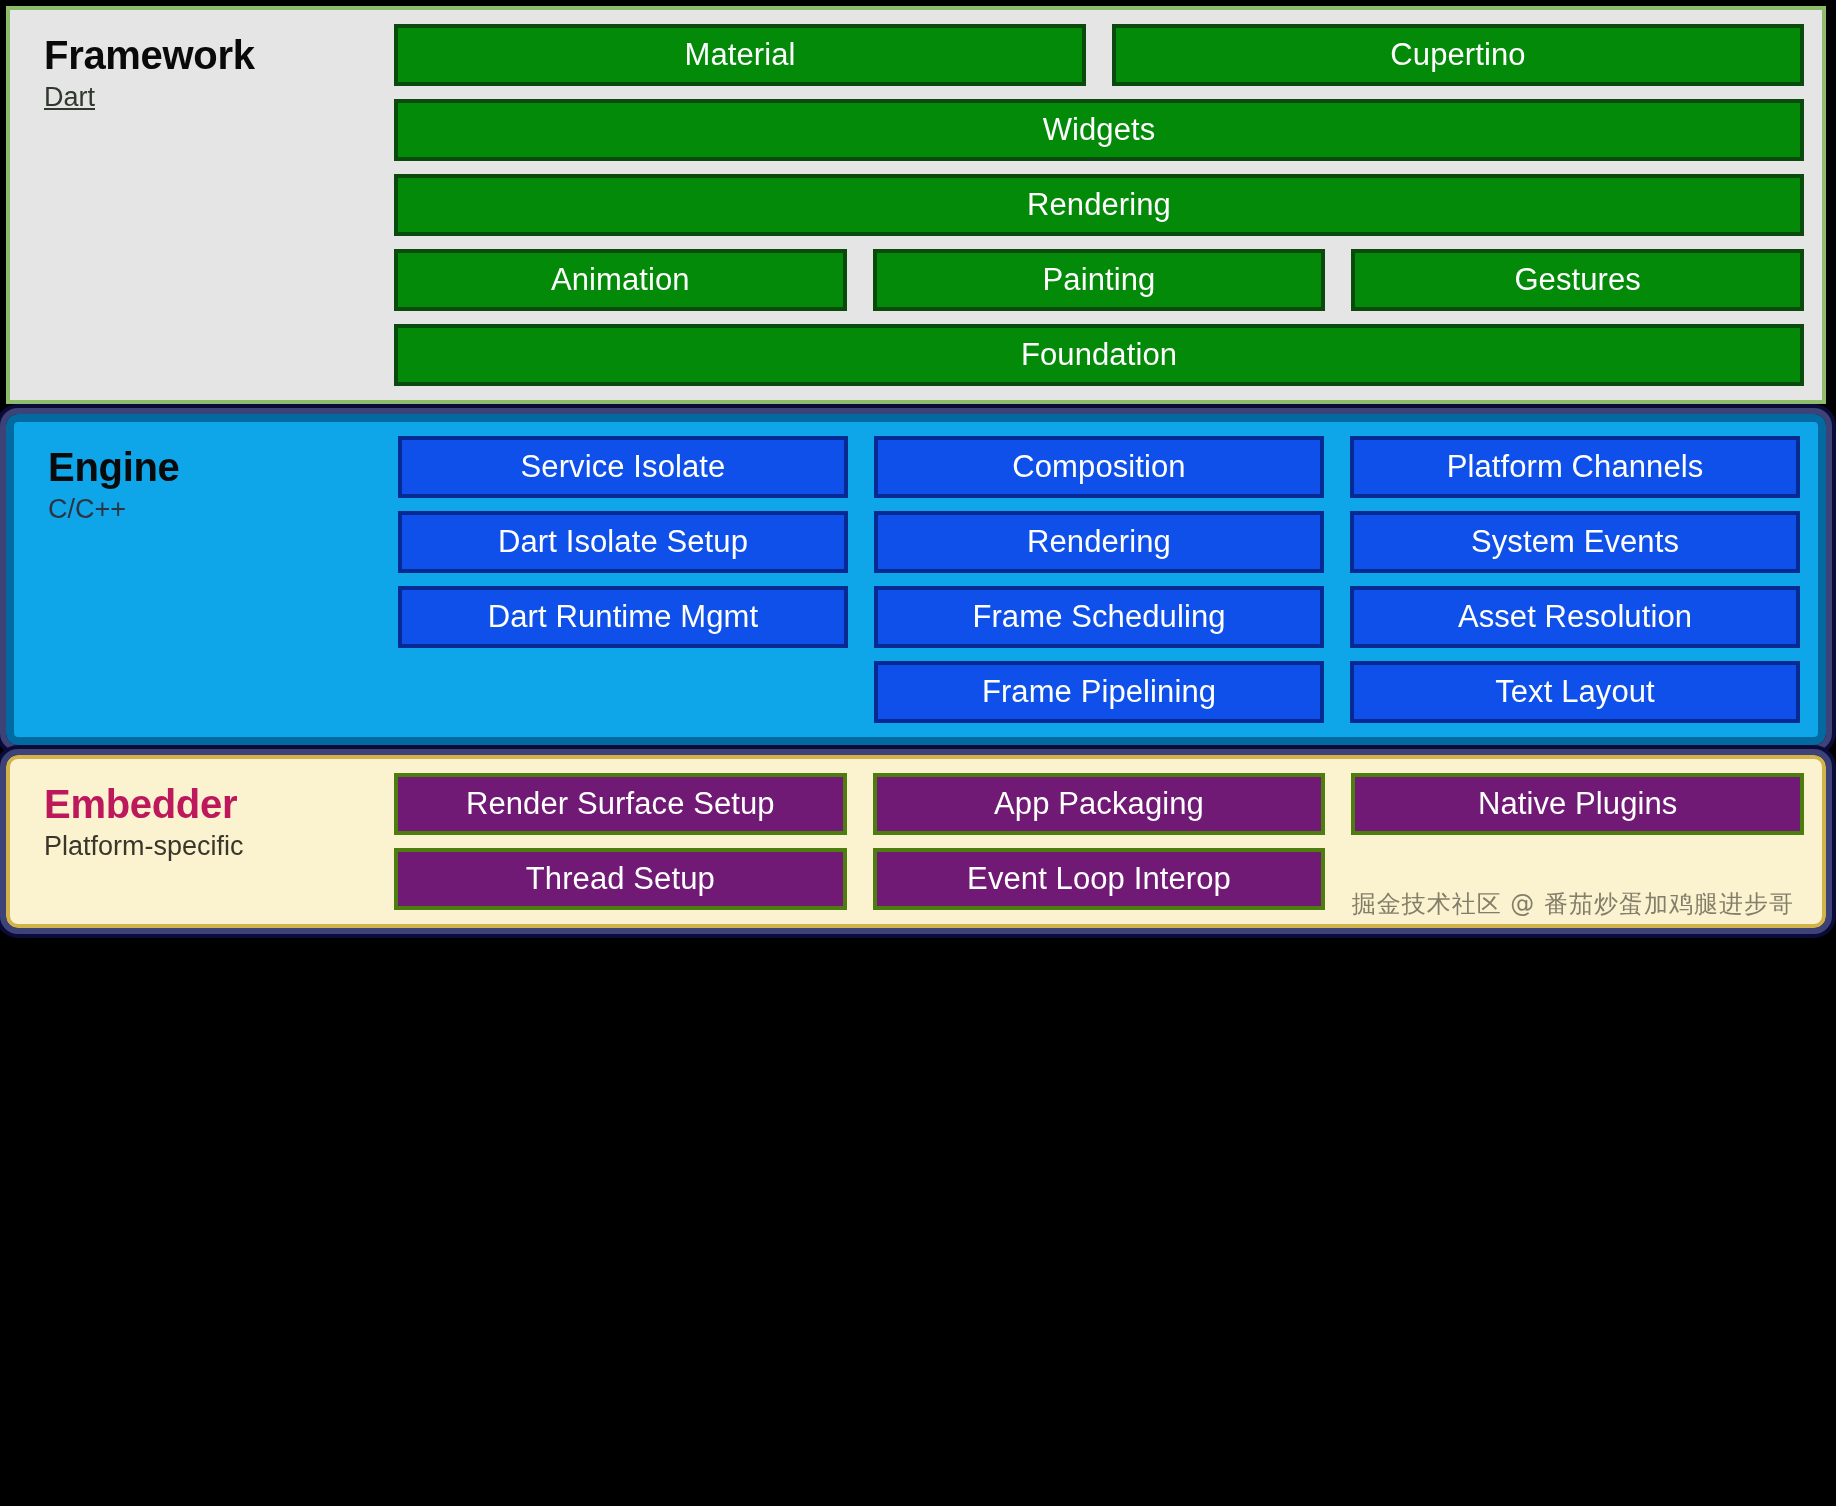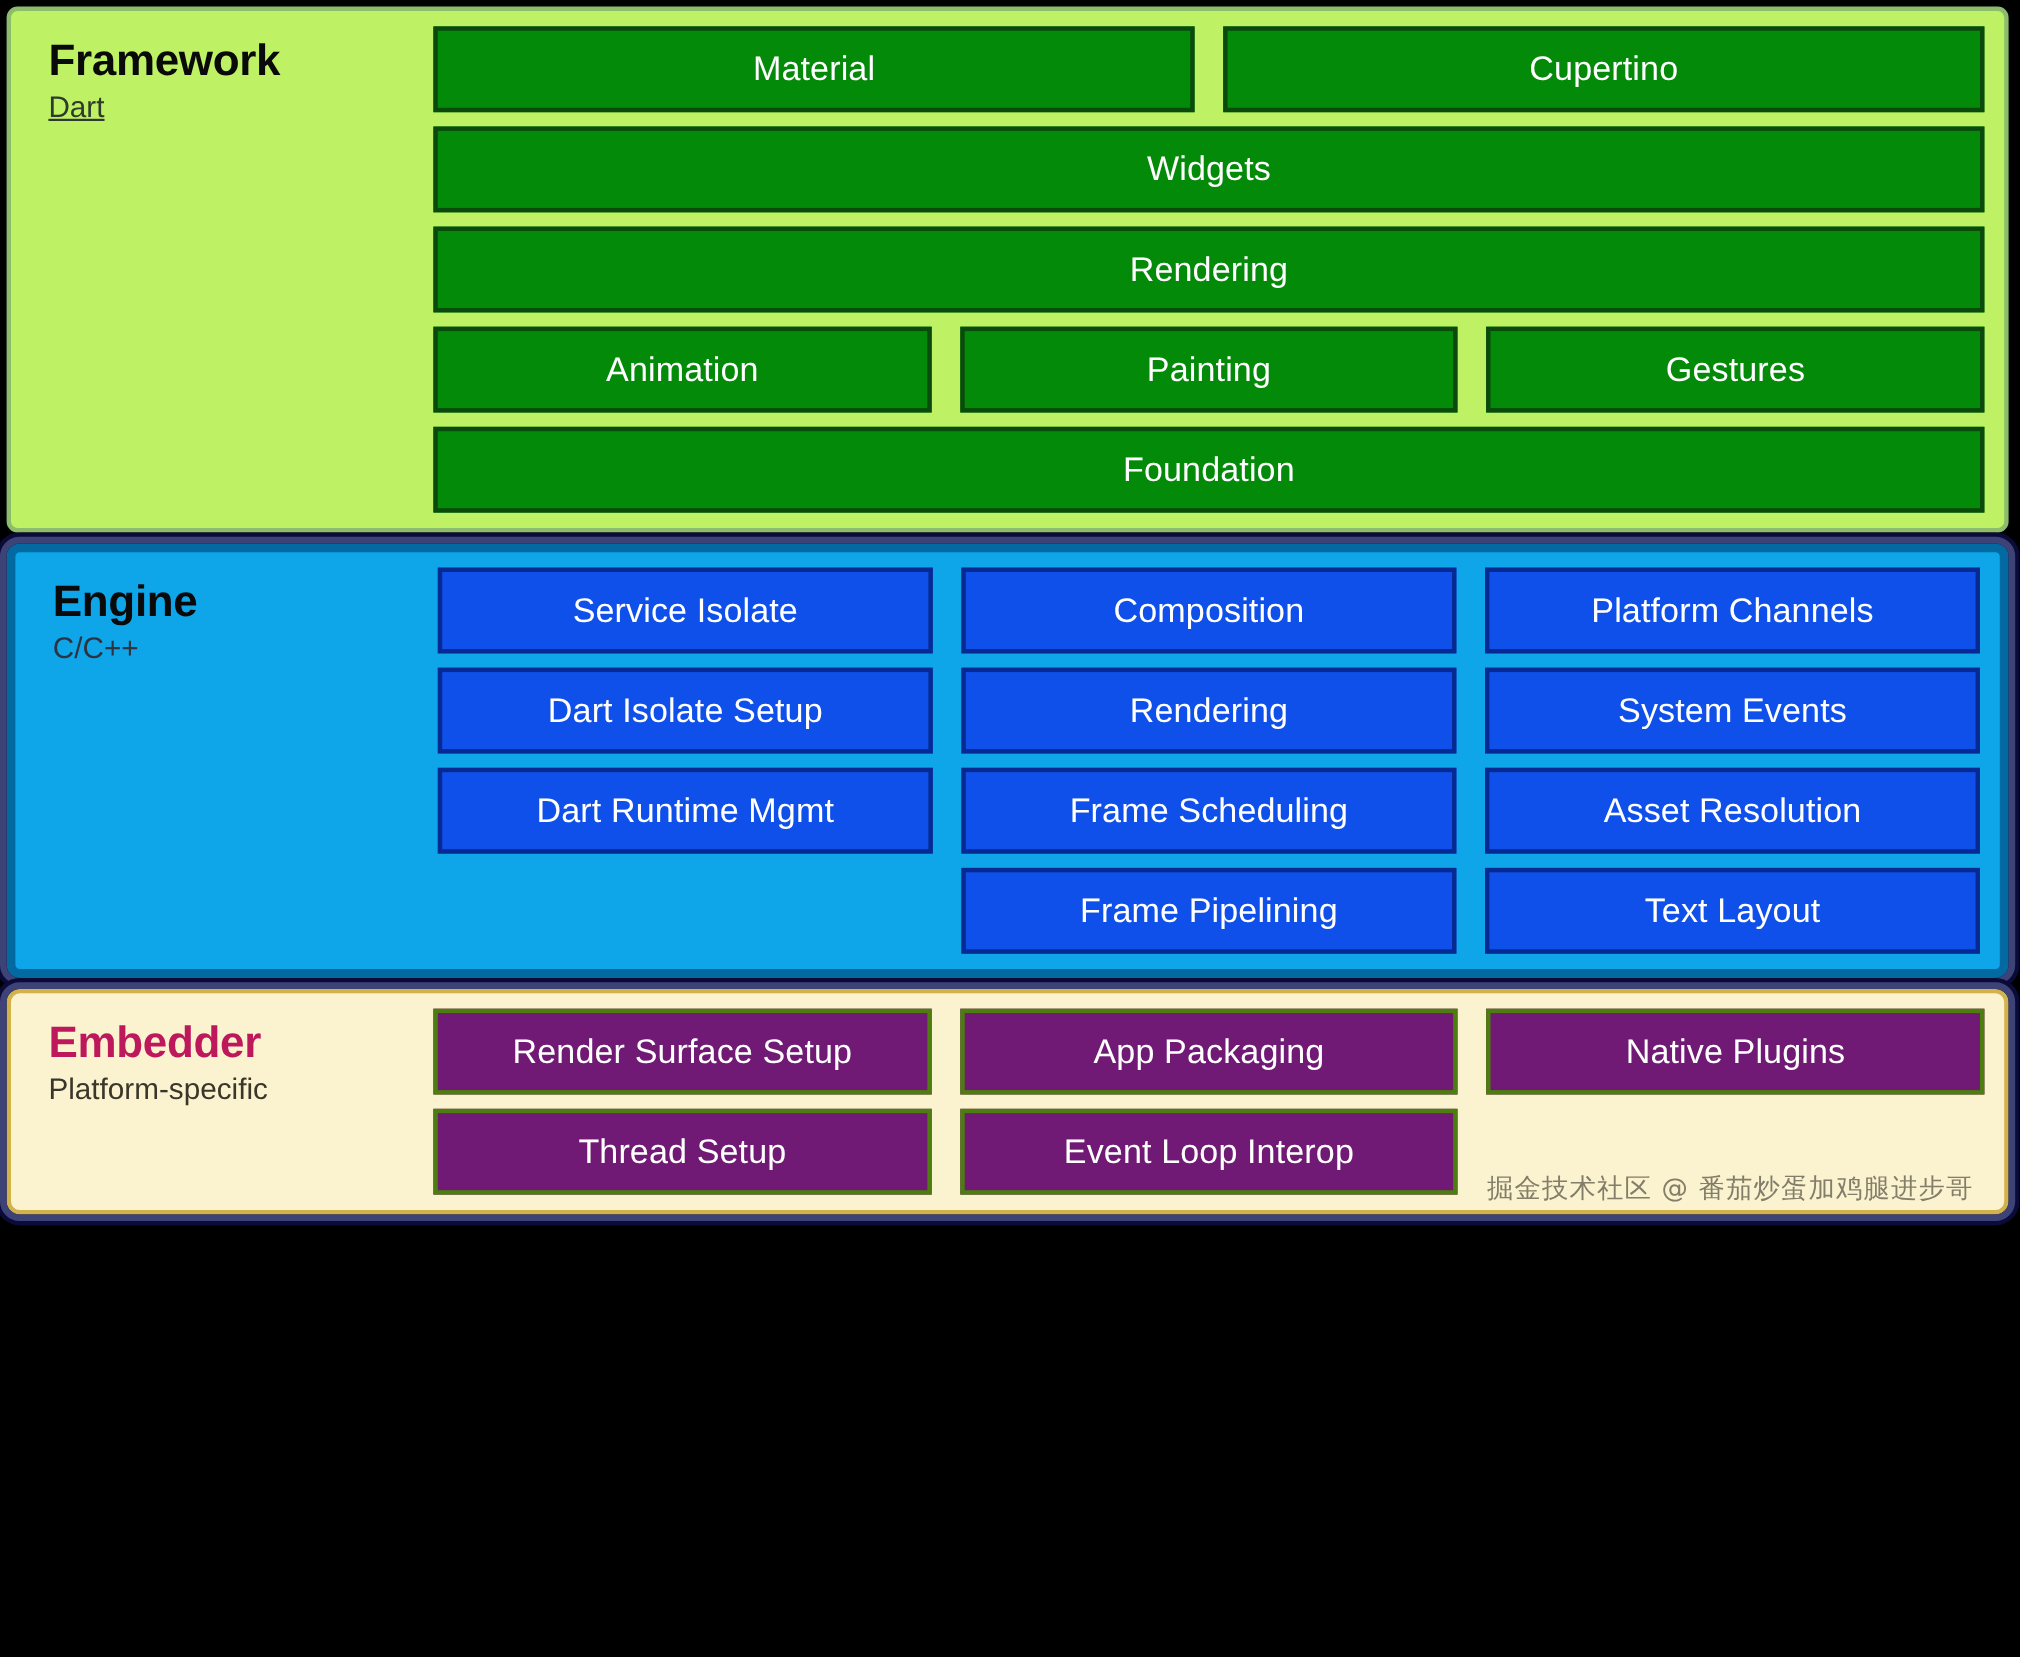--- a/index.html
+++ b/index.html
@@ -74,31 +74,31 @@
     flex: 1 1 0;
     min-width: 0;
     display: flex;
     align-items: center;
     justify-content: center;
     text-align: right;
     color: #ffffff;
     font-size: 31px;
     font-weight: 400;
     letter-spacing: 0.1px;
-    height: 78px;
+    height: 62px;
     line-height: 1.05;
     padding: 2px 8px;
   }
   .box.invisible { visibility: hidden; }
 
   
   .framework {
-    background: #bef264;
+    background: #e5e5e5;
     border: 4px solid #8cbc6c;
-    border-radius: 10px;
+    border-radius: 0;
   }
   .framework .layer-subtitle { color: #2f3a2c; text-decoration: underline; }
   .box.green {
     background: #038a08;
     border: 4px solid #0a4a0c;
   }
 
   
   .engine {
     background: #0ea5e9;

